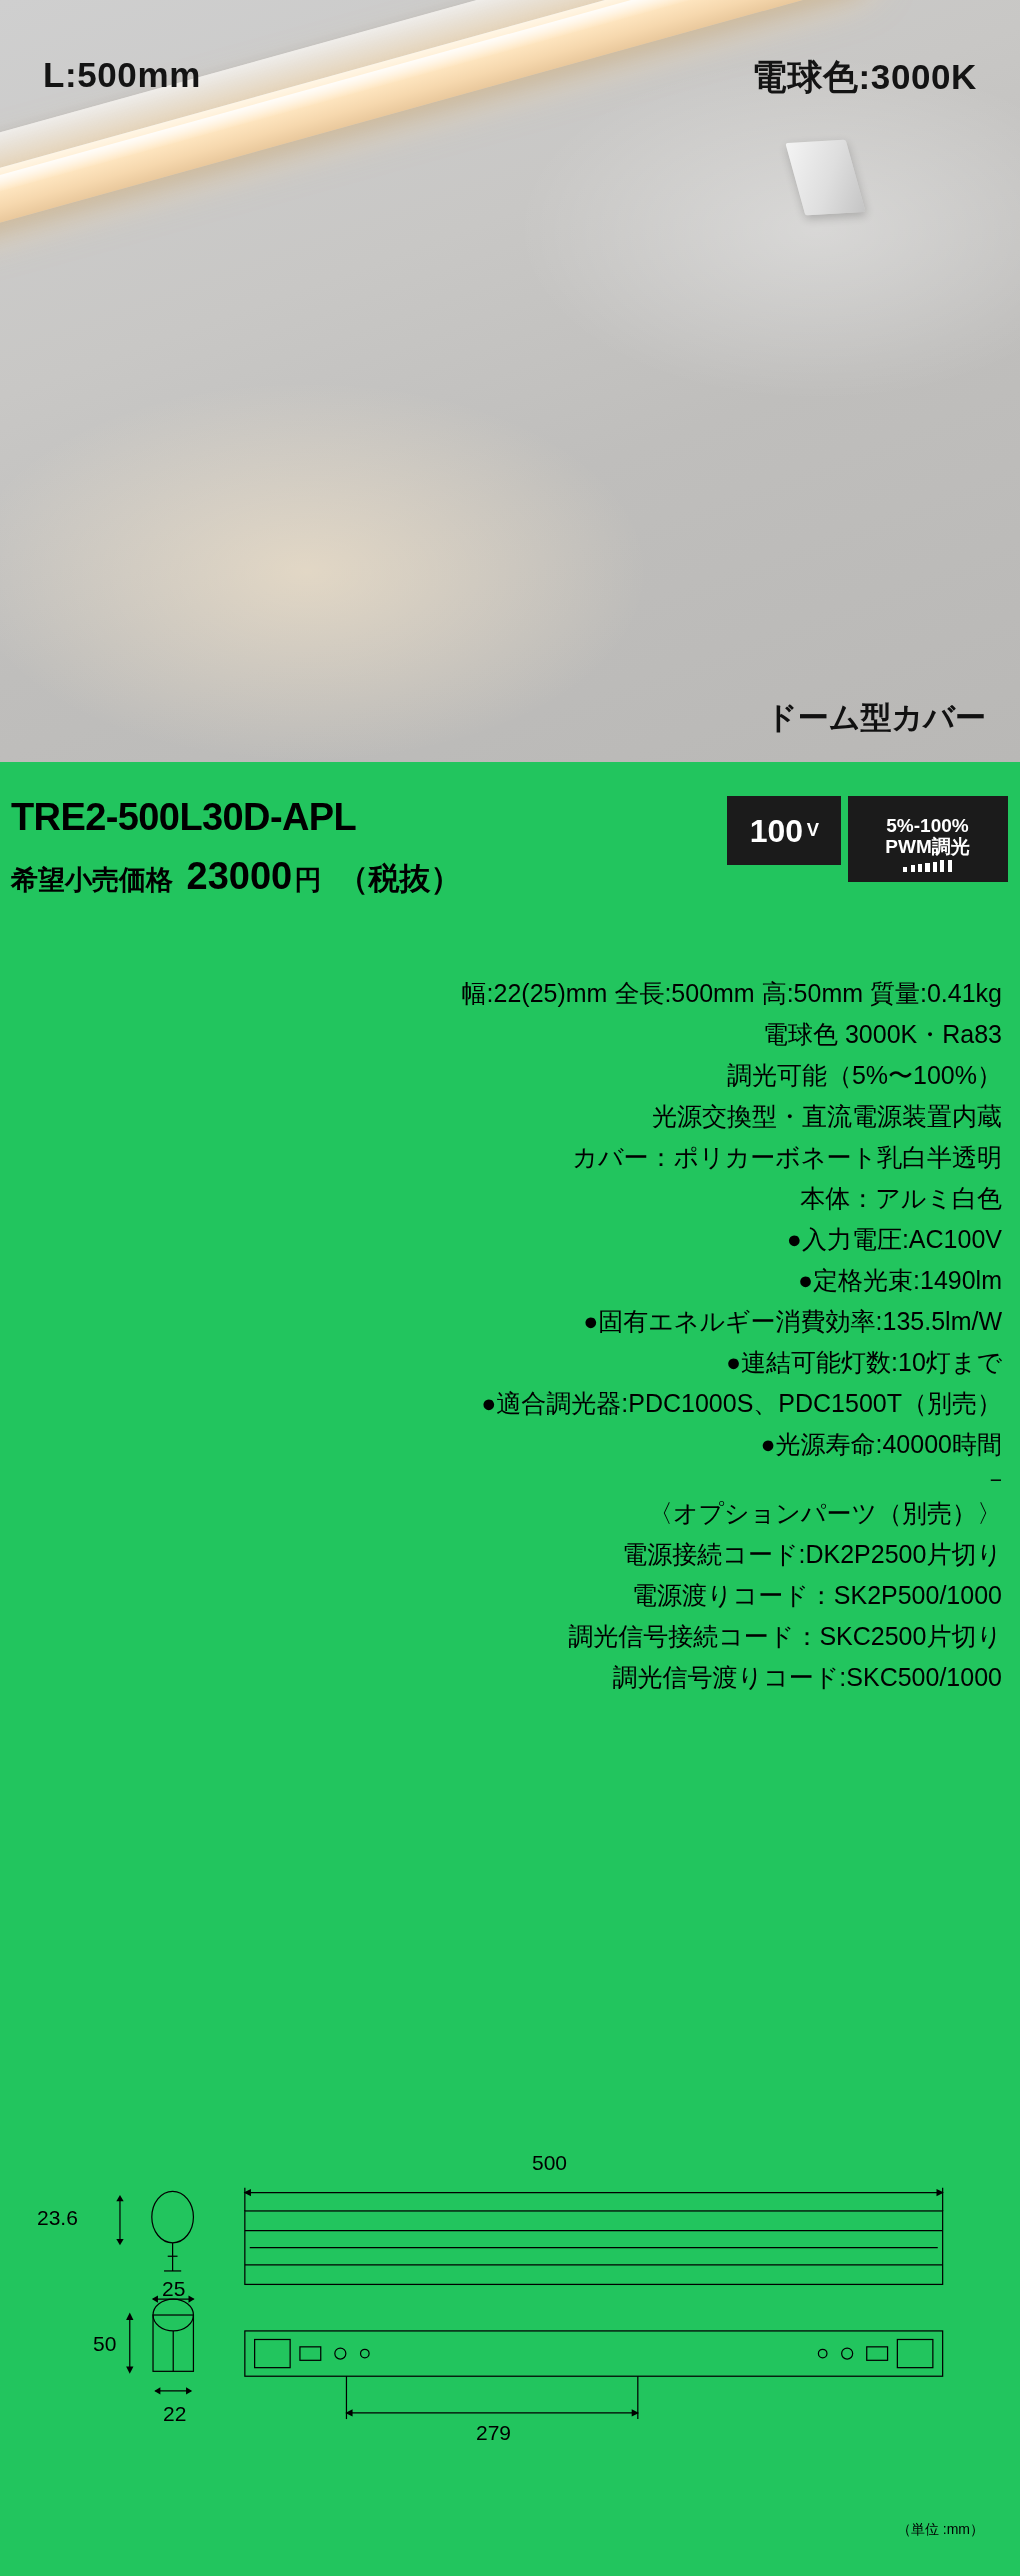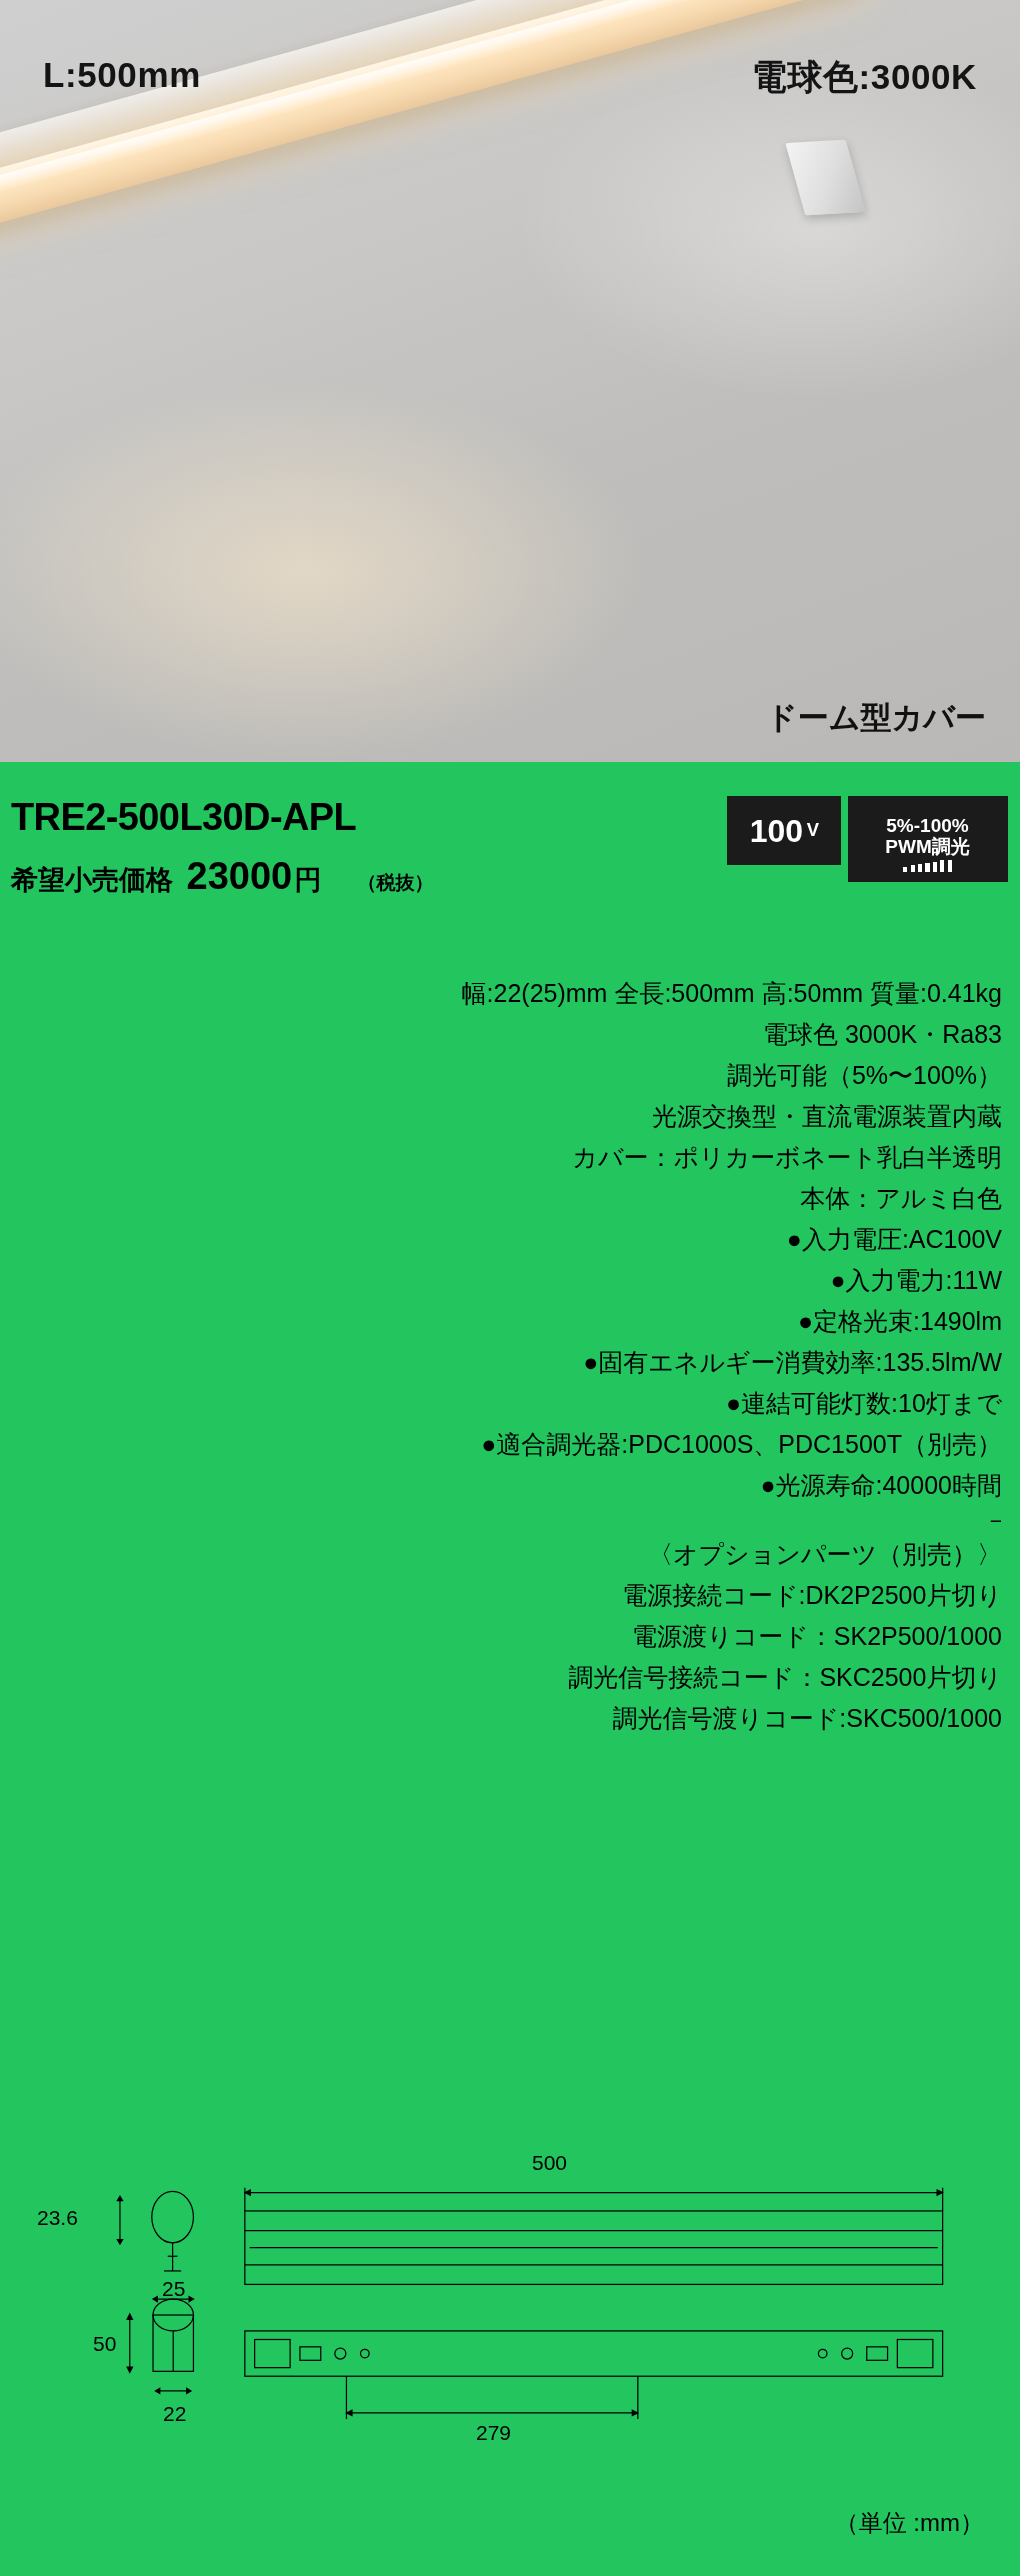--- a/index.html
+++ b/index.html
@@ -140,23 +140,23 @@
     font-size: 38px;
     font-weight: 600;
     margin-left: 13.5px;
   }
   .price-yen {
     font-size: 27px;
     font-weight: 600;
     margin-left: 2.4px;
   }
   .price-tax {
-    font-size: 19px;
+    font-size: 31px;
     font-weight: 600;
-    margin-left: 36px;
+    margin-left: 16px;
   }
 
   
   .badges {
     position: absolute;
     right: 13.5px;
     top: 796px;
     display: flex;
     align-items: stretch;
     gap: 6.1px;
@@ -243,21 +243,21 @@
     left: 0;
     top: 2179px;
     width: 1021px;
     height: 392px;
   }
   .drawing svg { display: block; }
   .unit-note {
     position: absolute;
     right: 37px;
     bottom: 32px;
-    font-size: 24px;
+    font-size: 14px;
     color: #000;
     white-space: nowrap;
   }
 </style>
 </head>
 <body>
 
 <div class="page">
 
   <div class="photo">
@@ -301,21 +301,20 @@
   </div>
 
   <div class="specs">
     <div class="line">幅:22(25)mm 全長:500mm 高:50mm 質量:0.41kg</div>
     <div class="line">電球色 3000K・Ra83</div>
     <div class="line">調光可能（5%〜100%）</div>
     <div class="line">光源交換型・直流電源装置内蔵</div>
     <div class="line">カバー：ポリカーボネート乳白半透明</div>
     <div class="line">本体：アルミ白色</div>
     <div class="line">●入力電圧:AC100V</div>
-    <div class="line">●入力電力:11W</div>
     <div class="line">●定格光束:1490lm</div>
     <div class="line">●固有エネルギー消費効率:135.5lm/W</div>
     <div class="line">●連結可能灯数:10灯まで</div>
     <div class="line">●適合調光器:PDC1000S、PDC1500T（別売）</div>
     <div class="line">●光源寿命:40000時間</div>
     <div class="line small-dash">−</div>
     <div class="line">〈オプションパーツ（別売）〉</div>
     <div class="line">電源接続コード:DK2P2500片切り</div>
     <div class="line">電源渡りコード：SK2P500/1000</div>
     <div class="line">調光信号接続コード：SKC2500片切り</div>

